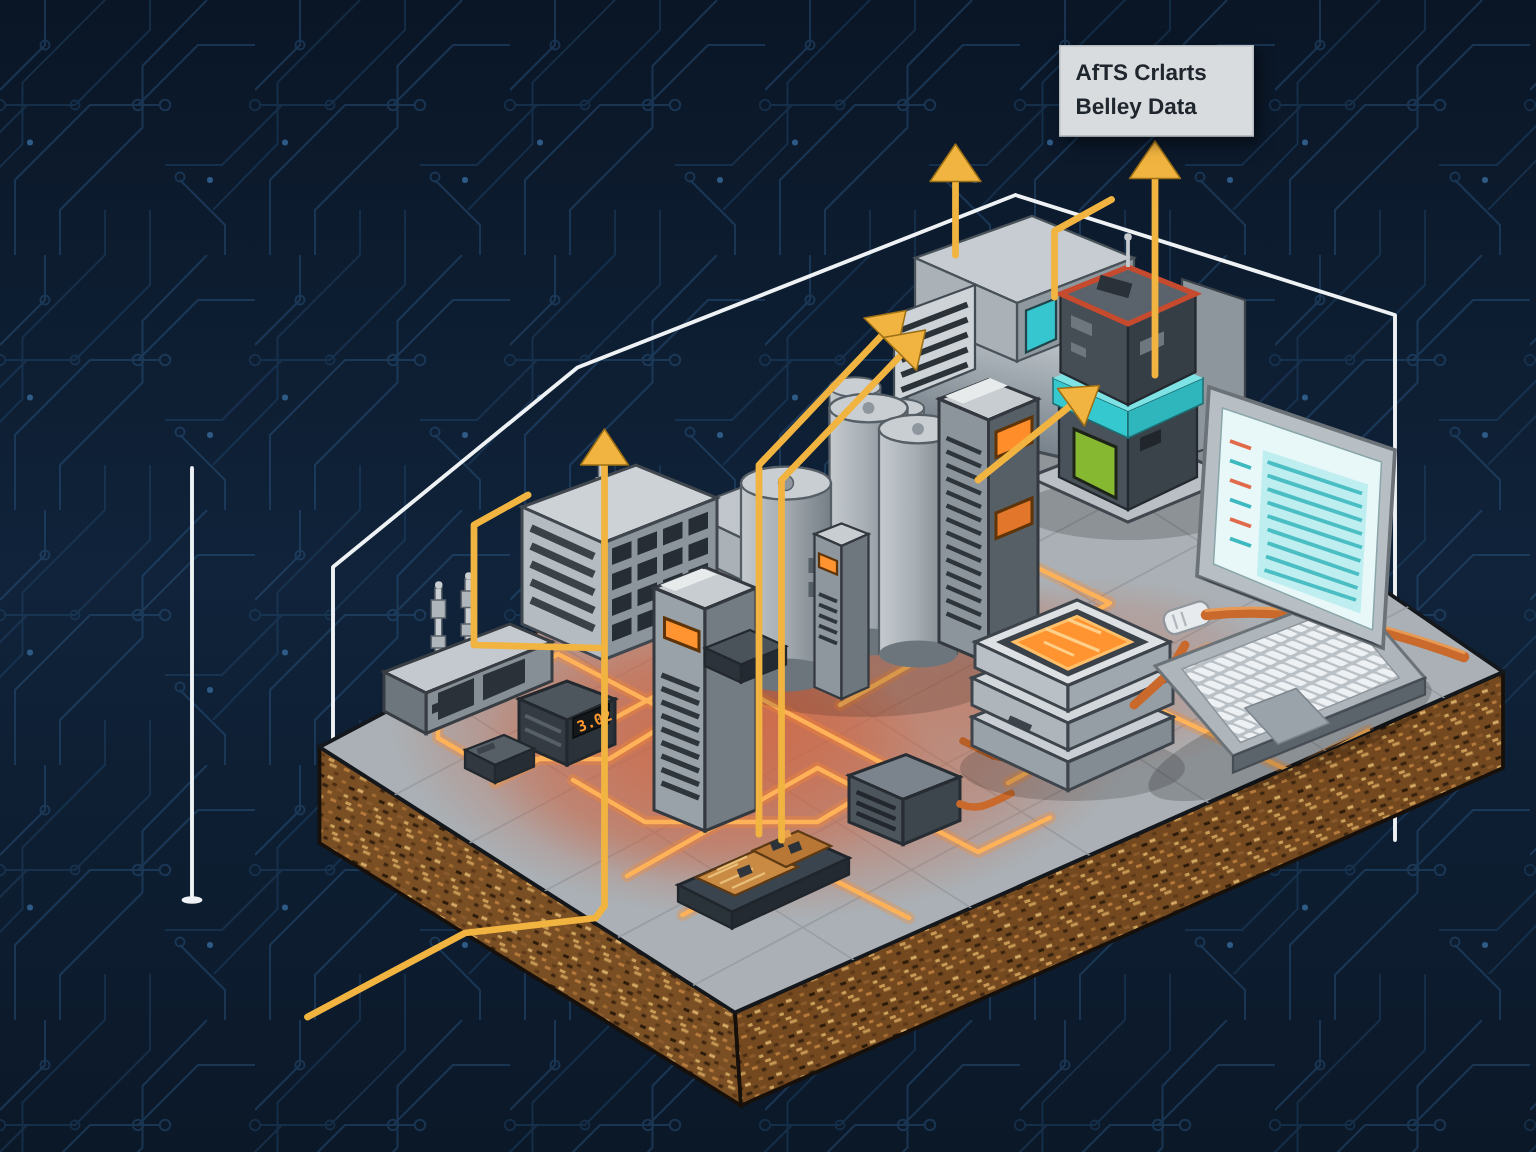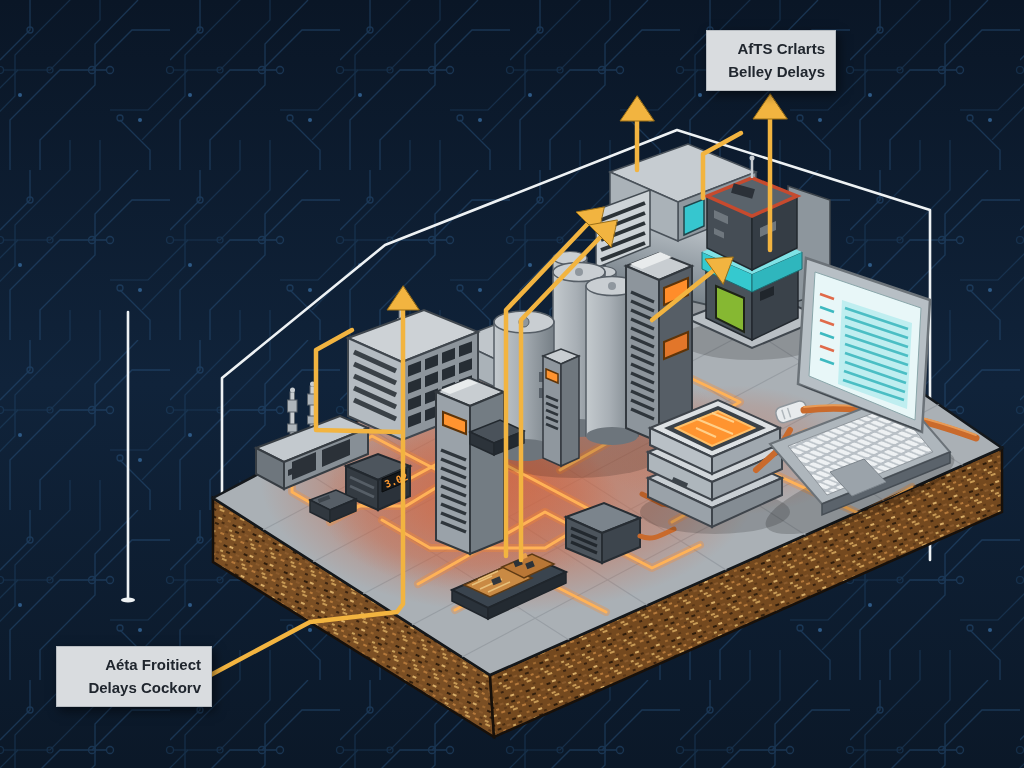--- a/index.html
+++ b/index.html
@@ -1,21 +1,21 @@
 <!DOCTYPE html>
 <html style="--c-bg_navy: #0d1b2d; --c-circuit_line: #27517c; --c-platform_gray: #aab0b5; --c-soil_brown: #7b4f24; --c-glow_red: #cf5f3a; --c-trace_orange: #ffa13e; --c-arrow_yellow: #f2b440; --c-wireframe_white: #eef2f4; --c-label_bg: #d9dcdf; --c-label_text: #20262e; --c-teal_accent: #3ecdd3; --c-screen_cyan: #e8f7f8; --c-cable_orange: #c96a2c; --c-display_orange: #ff9a30; --c-green_panel: #86b832;"><head>
 <meta charset="utf-8">
 <style>
   html,body{margin:0;padding:0;background:#06101d;}
   .stage{position:relative;width:1024px;height:768px;overflow:hidden;
          font-family:"Liberation Sans",sans-serif;background:var(--c-bg_navy,#0d1b2d);}
   svg.scene{position:absolute;left:0;top:0;}
   .callout{position:absolute;background:var(--c-label_bg,#d9dcdf);color:var(--c-label_text,#20262e);
            border:1px solid #b7bcc1;box-shadow:3px 4px 10px rgba(0,0,0,.5);
-           padding:7px 10px;text-align:right;font-weight:700;font-size:15px;line-height:1.5;}
+           padding:7px 10px;text-align:left;font-weight:700;font-size:15px;line-height:1.5;}
   .callout span{display:block;white-space:nowrap;}
   #callout-left{left:63px;top:252px;width:118px;}
   #callout-topright{left:706px;top:30px;width:108px;}
   #callout-bottomleft{left:56px;top:646px;width:134px;}
 </style>
 </head>
 <body>
 
 <div class="stage">
 <svg class="scene" width="1024" height="768" viewBox="0 0 1024 768">
@@ -485,19 +485,15 @@
     <line x1="770" y1="250" x2="770" y2="114"></line>
     <polygon points="770,94 753,119 787,119" fill="#f2b440" stroke="#9c6f15" stroke-width="1"></polygon>
     <line x1="652" y1="320" x2="718" y2="267"></line>
     <polygon points="733,257 705,259 723,284" fill="#f2b440" stroke="#9c6f15" stroke-width="1"></polygon>
     <polyline points="703,198 703,154 741,133"></polyline>
   </g>
 </svg>
 
 <div class="callout" id="callout-topright">
   <span>AfTS Crlarts</span>
-  <span>Belley Delays</span>
-</div>
-<div class="callout" id="callout-bottomleft">
-  <span>Aéta Froitiect</span>
-  <span>Delays Cockorv</span>
+  <span>Belley Data</span>
 </div>
 </div>
 
 </body></html>

